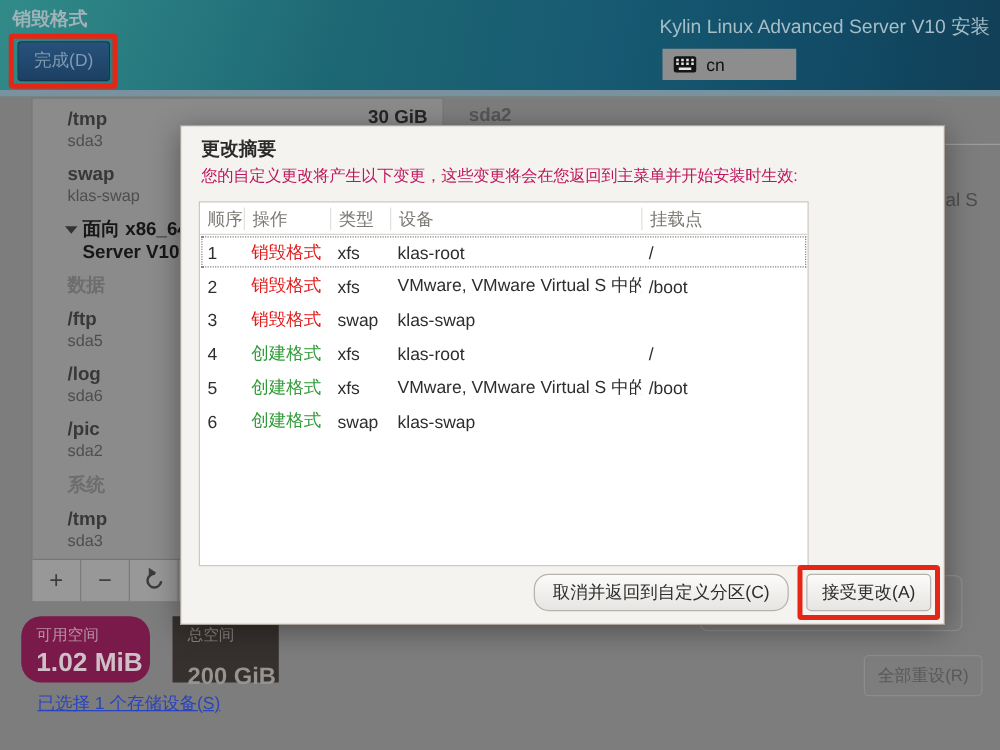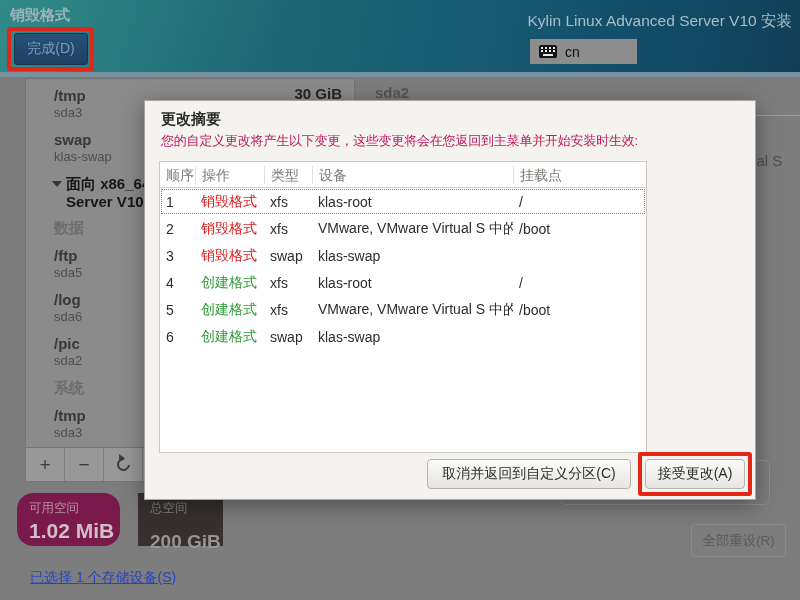--- a/index.html
+++ b/index.html
@@ -70,21 +70,21 @@
   }
   .rp-frag{ position:absolute; left:652px; top:435px; font-size:14px; color:#5a5a5a; }
   .rp-input{ position:absolute; left:560px; top:460px; width:210px; height:45px; border:1px solid #8f8f8f; border-radius:6px; background:transparent; }
   
   .box-avail{ position:absolute; left:17px; top:493px; width:103px; height:53px; background:#7a1a4a; padding:7px 0 0 12px;border-radius:16px; }
   .box-avail .b-lbl{ font-size:12.5px; color:#b892a5; }
   .box-avail .b-val{ font-size:21px; font-weight:bold; color:#d0bfc8; margin-top:2px; }
   .box-total{ position:absolute; left:138px; top:493px; width:85px; height:53px; background:#36312e; padding:7px 0 0 12px; }
   .box-total .b-lbl{ font-size:12.5px; color:#87837f; }
   .box-total .b-val{ font-size:19px; font-weight:bold; color:#97948f; margin-top:14px; }
-  .sel-link{ position:absolute; left:30px; top:569px; font-size:14px; color:#2944bd; text-decoration:underline; cursor:pointer; }
+  .sel-link{ position:absolute; left:30px; top:554px; font-size:14px; color:#2944bd; text-decoration:underline; cursor:pointer; }
   .reset-btn{
     position:absolute; left:691px; top:524px; width:95px; height:33px;
     border:1px solid #8c8c8c; border-radius:4px; background:transparent; color:#595959; font-size:13.5px; font-family:inherit;
   }
   
   .dialog{
     position:absolute; left:144px; top:100px; width:612px; height:400px; z-index:10;
     background:#f4f3f0; border:1px solid #aaa49d; box-shadow:0 5px 22px rgba(0,0,0,.38);
   }
   .dlg-title{ position:absolute; left:16px; top:9px; font-size:15px; font-weight:bold; color:#2a2a2a; }
@@ -99,21 +99,21 @@
   .t-row{
     display:grid; grid-template-columns:35px 69px 48px 201px 1fr; height:27px;
     align-items:center; font-size:14px; color:#2d2d2d;
   }
   .t-row > div{ padding-left:6px; overflow:hidden; white-space:nowrap; }
   .t-row.focused{ outline:1px dotted #888; outline-offset:-2px; }
   .dlg-btn{
     position:absolute; bottom:10px; height:30px; border:1px solid #b7b2aa; border-radius:4px;
     background:linear-gradient(#fbfbfa,#e7e5e2); font-size:14px; color:#2d2d2d; font-family:inherit;
   }
-  .btn-cancel{ right:124px; width:204px; }
+  .btn-cancel{ right:124px; width:204px;border-radius:12px; }
   .btn-accept{ right:10px; width:100px; }
 </style>
 </head>
 <body>
 
 <div class="stage">
 
   <div class="hdr">
     <div class="page-title">销毁格式</div>
     <button class="done-btn">完成(D)</button>

